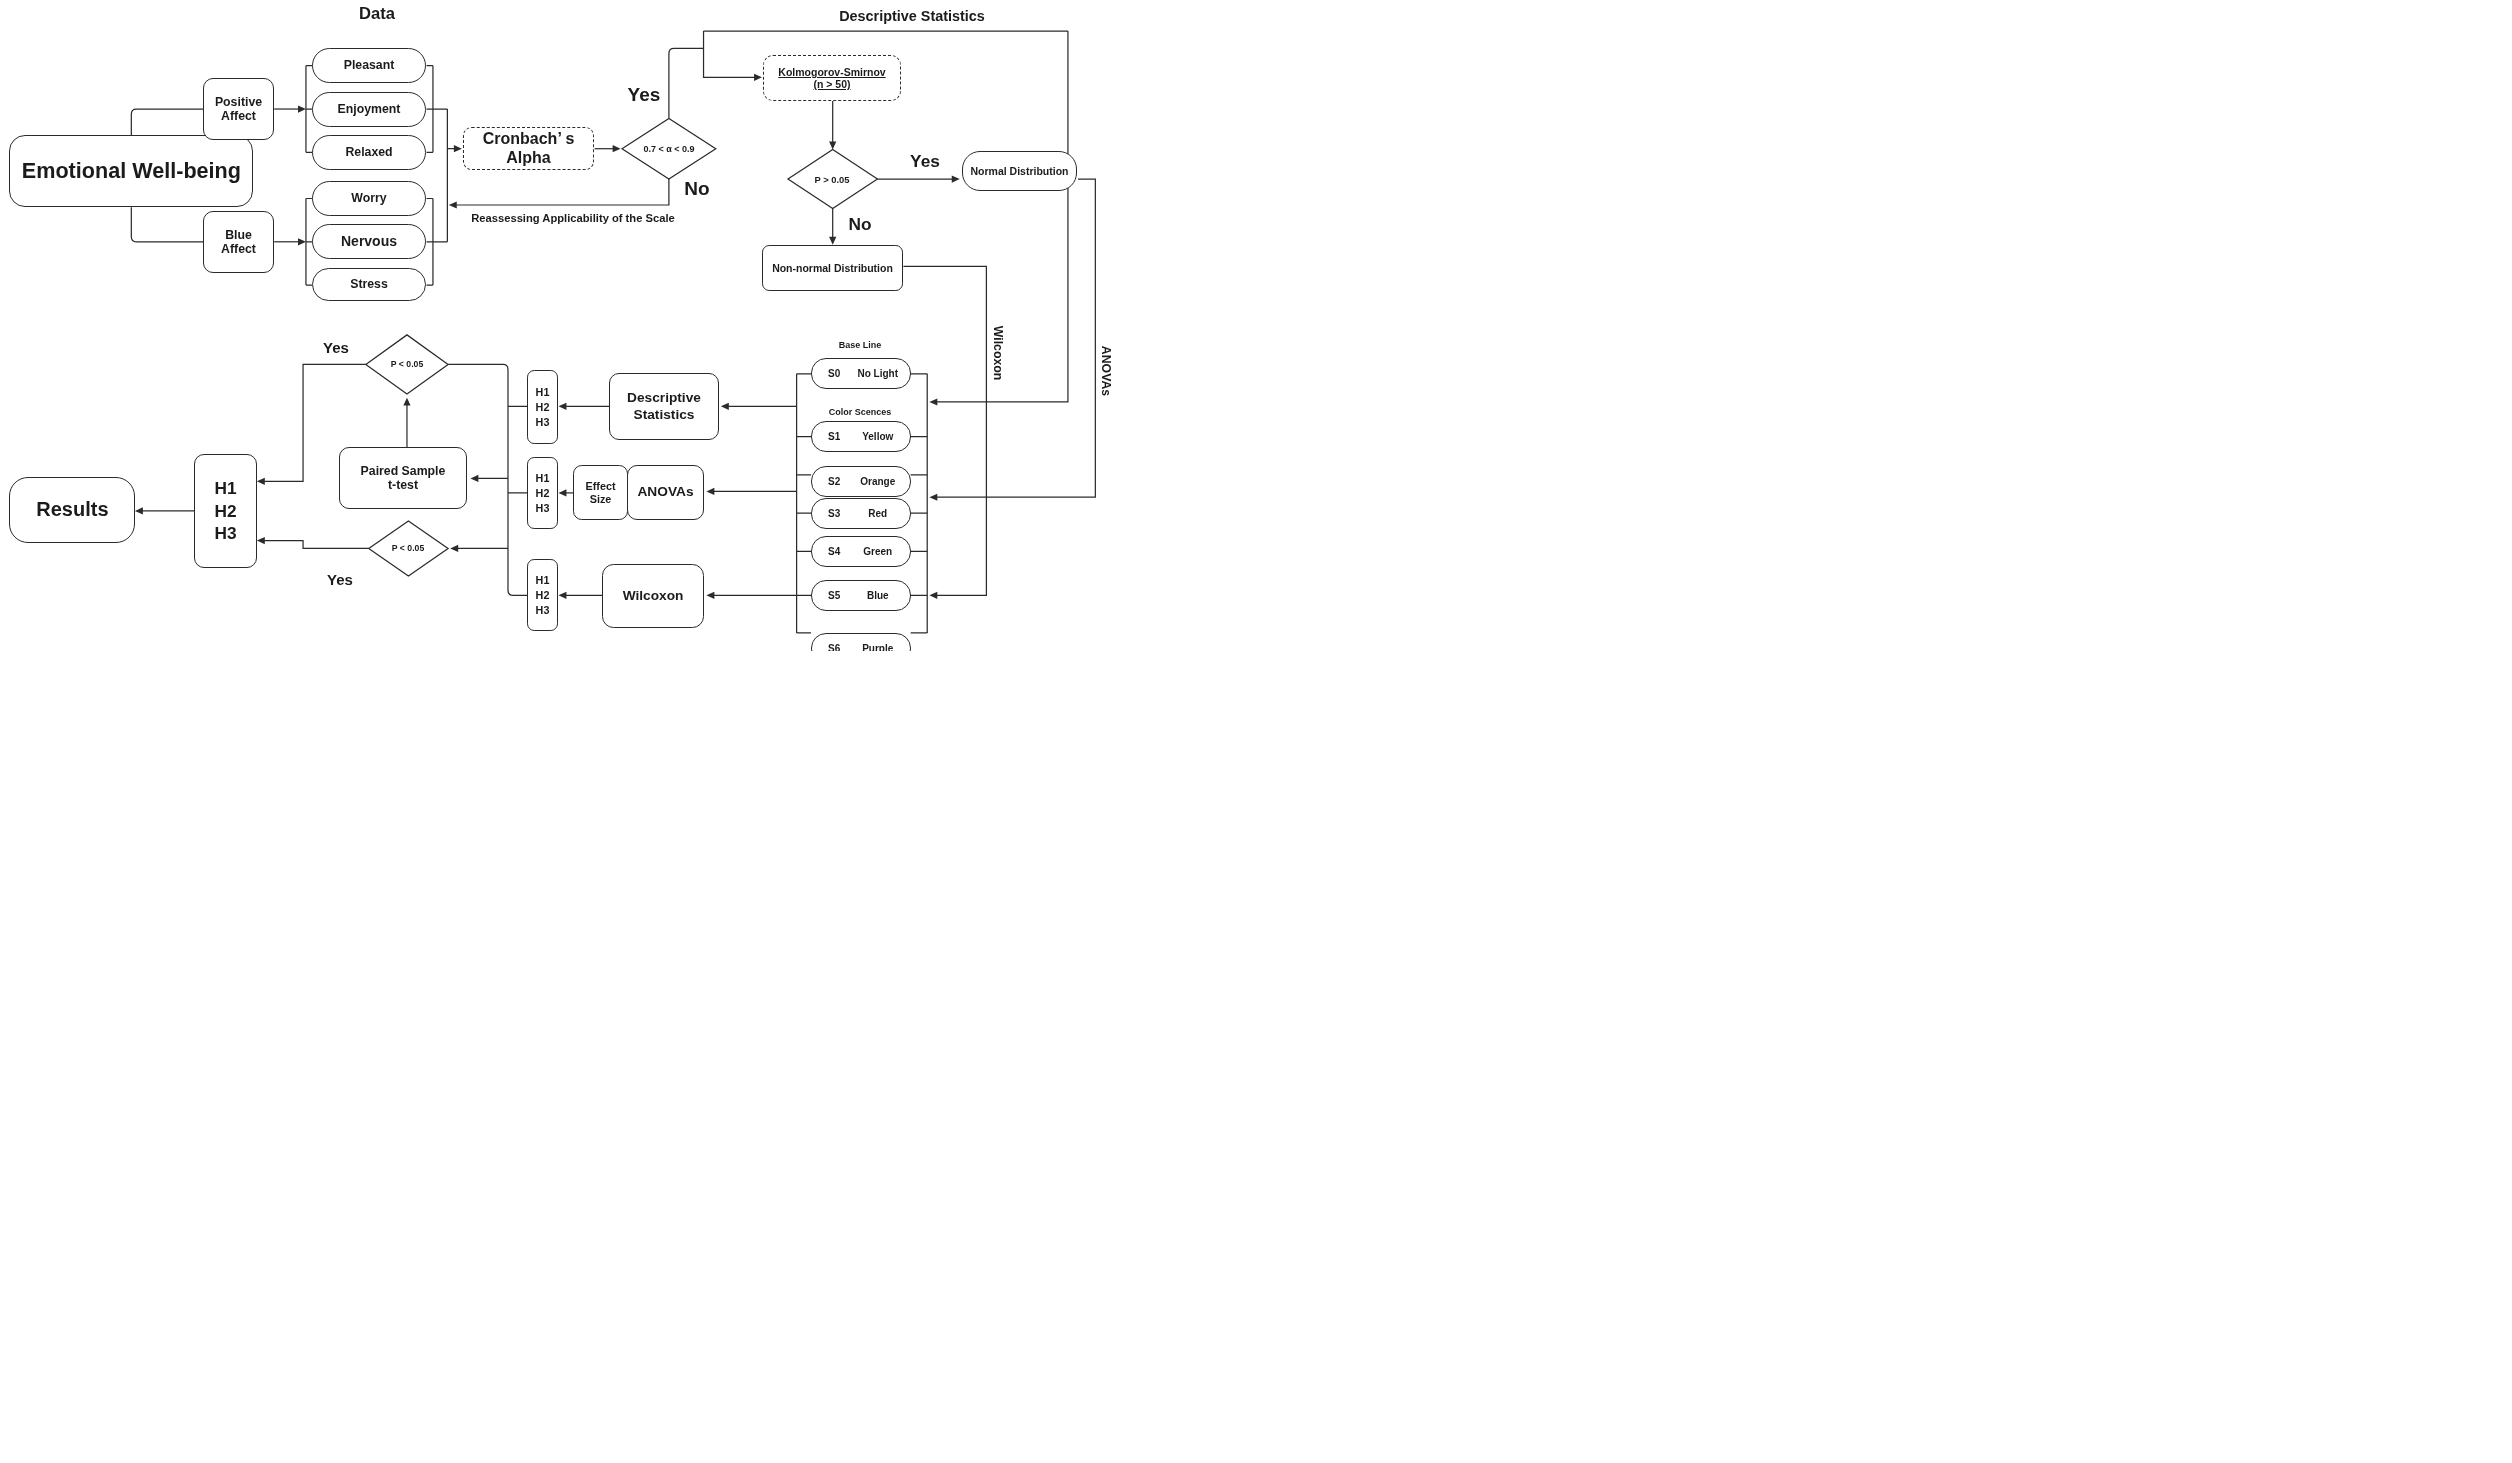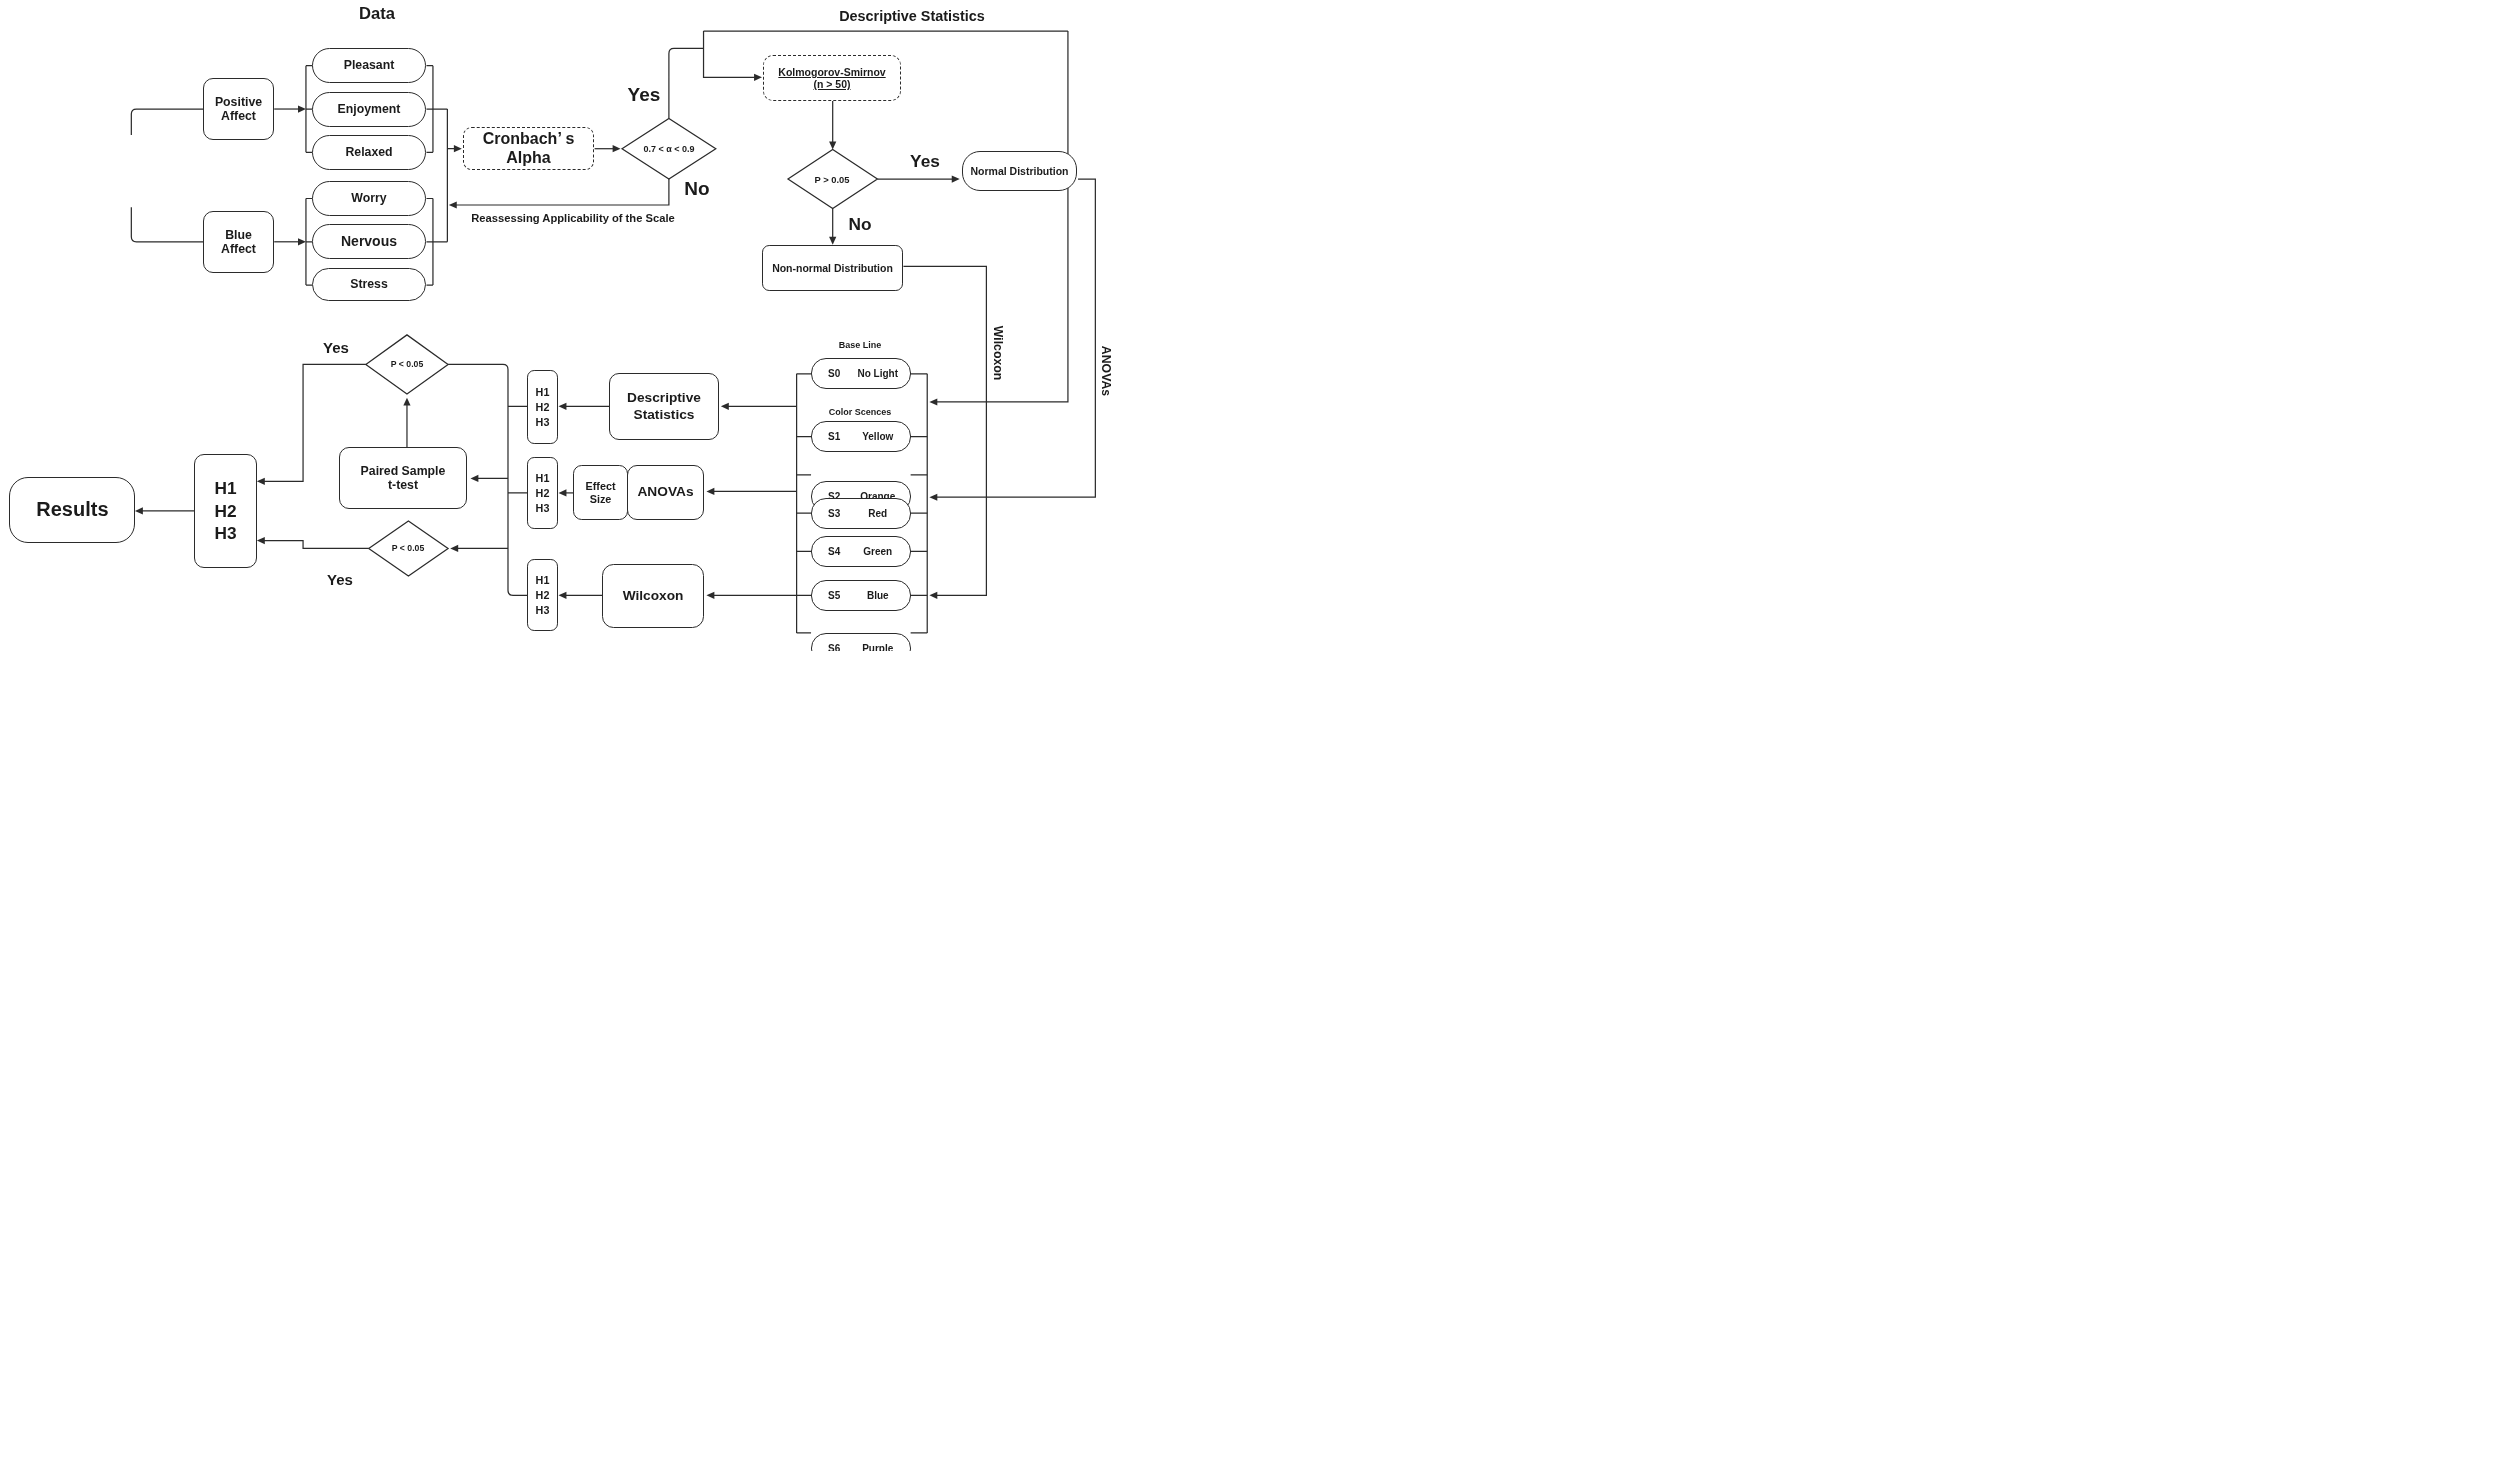--- a/index.html
+++ b/index.html
@@ -120,20 +120,21 @@
       <polygon points="862,206 927,164 992,206 927,248"></polygon>
       <polygon points="1092,248 1154,207 1216,248 1154,289"></polygon>
       <polygon points="507,505 564,464 621,505 564,546"></polygon>
       <polygon points="511,760 566,722 621,760 566,798"></polygon>
     </g>
   </svg>
 
   <div class="lbl" style="left:377px;top:14.4px;font-size:16.6px;">Data</div>
   <div class="lbl" style="left:912px;top:16px;font-size:14.4px;font-weight:600;">Descriptive Statistics</div>
 
+  <div class="box" style="left:9.4px;top:135px;width:244px;height:72px;border-radius:16px;font-size:21.6px;">Emotional Well-being</div>
   <div class="box pre" style="left:203px;top:78px;width:71px;height:62px;border-radius:10px;font-size:12.3px;">Positive
 Affect</div>
   <div class="box pre" style="left:203px;top:211px;width:71px;height:62px;border-radius:10px;font-size:12.3px;">Blue
 Affect</div>
 
   <div class="box" style="left:312px;top:48px;width:114px;height:35px;border-radius:18px;font-size:12.3px;">Pleasant</div>
   <div class="box" style="left:312px;top:92px;width:114px;height:35px;border-radius:18px;font-size:12.3px;">Enjoyment</div>
   <div class="box" style="left:312px;top:135px;width:114px;height:35px;border-radius:18px;font-size:12.3px;">Relaxed</div>
   <div class="box" style="left:312px;top:181px;width:114px;height:35px;border-radius:18px;font-size:12.3px;">Worry</div>
   <div class="box" style="left:312px;top:224px;width:114px;height:35px;border-radius:18px;font-size:14px;">Nervous</div>
@@ -198,21 +199,21 @@
   <div class="lbl" style="left:860px;top:412px;font-size:9px;">Color Scences</div>
 
   <div class="box scene" style="left:811px;top:358px;width:100px;height:31px;border-radius:15px;">
     <span class="code">S0</span>
     <span class="name">No Light</span>
   </div>
   <div class="box scene" style="left:811px;top:421px;width:100px;height:31px;border-radius:15px;">
     <span class="code">S1</span>
     <span class="name">Yellow</span>
   </div>
-  <div class="box scene" style="left:811px;top:481px;width:100px;height:31px;border-radius:15px;">
+  <div class="box scene" style="left:811px;top:466px;width:100px;height:31px;border-radius:15px;">
     <span class="code">S2</span>
     <span class="name">Orange</span>
   </div>
   <div class="box scene" style="left:811px;top:498px;width:100px;height:31px;border-radius:15px;">
     <span class="code">S3</span>
     <span class="name">Red</span>
   </div>
   <div class="box scene" style="left:811px;top:536px;width:100px;height:31px;border-radius:15px;">
     <span class="code">S4</span>
     <span class="name">Green</span>

